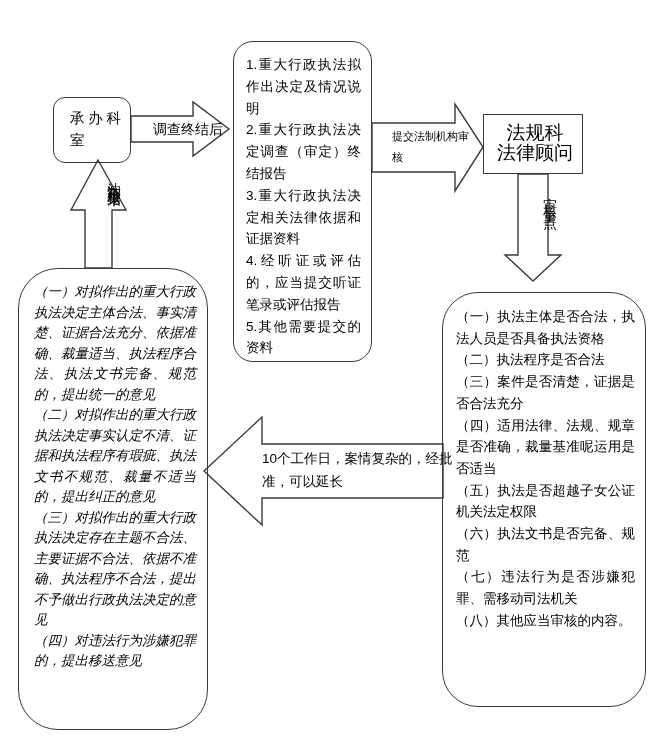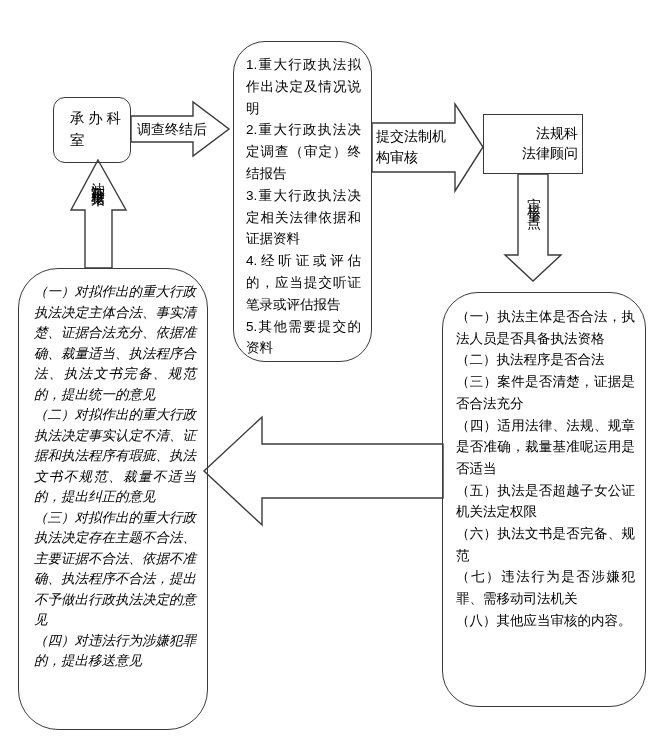--- a/index.html
+++ b/index.html
@@ -17,49 +17,49 @@
     background: transparent;
     box-sizing: border-box;
   }
   .txt {
     white-space: pre-line;
     text-align: justify;
     overflow: hidden;
     height: 100%;
     box-sizing: border-box;
   }
-  .lbl { position: absolute; color: #000; }
+  .lbl { position: absolute; color: #000; margin-left: 16px; }
   .vert { writing-mode: vertical-rl; line-height: 1.15; }
 
   
   #box-chengban { left: 53px; top: 97px; width: 78px; height: 66px; border-radius: 12px; }
   #box-chengban .txt { padding: 9px 8px 0 16px; font-size: 14.5px; line-height: 22px; letter-spacing: 1px; }
 
-  #box-center { left: 233px; top: 41px; width: 139px; height: 321px; border-radius: 32px; }
+  #box-center { left: 233px; top: 41px; width: 139px; height: 321px; border-radius: 20px; }
   #box-center .txt { padding: 12px 10px 0 12px; font-size: 13.5px; line-height: 21.8px; }
 
   #box-fagui { left: 483px; top: 114px; width: 100px; height: 60px; }
-  #box-fagui .txt { padding: 8px 4px 0 8px; font-size: 14px; line-height: 20px; text-align: right; }
+  #box-fagui .txt { padding: 8px 4px 0 8px; font-size: 19px; line-height: 20px; text-align: center; }
 
   #box-right { left: 442px; top: 292px; width: 204px; height: 415px; border-radius: 36px; }
   #box-right .txt { padding: 13px 10px 0 13px; font-size: 13.5px; line-height: 21.7px; }
 
   #box-left { left: 18px; top: 268px; width: 190px; height: 462px; border-radius: 40px; }
   #box-left .txt { padding: 13px 11px 0 15px; font-size: 13.5px; line-height: 20.5px; font-style: italic; }
 
   
   #arrow-after-investigation { left: 130px; top: 100px; }
   #arrow-submit { left: 371px; top: 102px; }
   #arrow-focus { left: 502px; top: 173px; }
   #arrow-timelimit { left: 202px; top: 414px; }
   #arrow-result { left: 68px; top: 158px; }
 
   
   #label-after-investigation { left: 137px; top: 121px; font-size: 14px; white-space: nowrap; }
-  #label-submit { left: 376px; top: 126px; width: 82px; font-size: 14px; line-height: 20.5px; }
+  #label-submit { left: 376px; top: 126px; width: 82px; font-size: 11px; line-height: 20.5px; }
   #label-focus { left: 526px; top: 187px; font-size: 13.5px; letter-spacing: 6px; }
   #label-timelimit { left: 246px; top: 448px; width: 198px; font-size: 13.5px; line-height: 22.5px; }
   #label-result { left: 90px; top: 171px; font-size: 13.5px; letter-spacing: 2.5px; }
 
   polygon { fill: none; stroke: #3b3b3b; stroke-width: 1.4; stroke-linejoin: miter; }
 </style>
 </head>
 <body>
 
 <div id="flowchart">
@@ -118,16 +118,17 @@
   <svg id="arrow-result" class="abs" width="62" height="112" viewBox="0 0 62 112">
     <polygon points="30,2 58,52 44,52 44,110 17,110 17,52 3,52"></polygon>
   </svg>
 
   <div id="label-after-investigation" class="lbl">调查终结后</div>
 
   <div id="label-submit" class="lbl">提交法制机构审核</div>
 
   <div id="label-focus" class="lbl vert">审核重点</div>
 
+  <div id="label-timelimit" class="lbl">10个工作日，案情复杂的，经批准，可以延长</div>
 
   <div id="label-result" class="lbl vert">法制审核结果</div>
 
 </div>
 
 </body></html>

